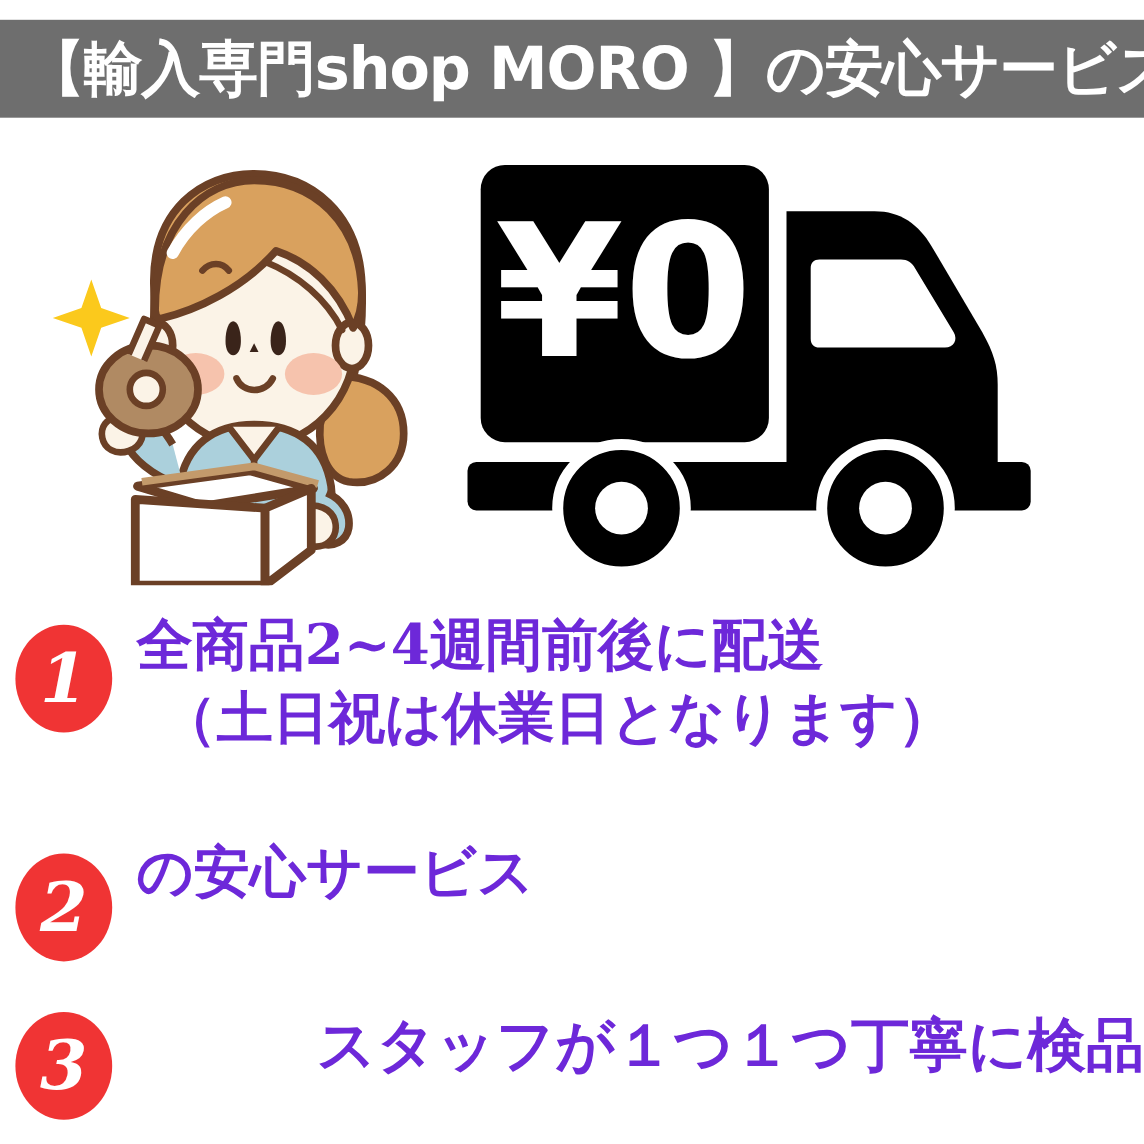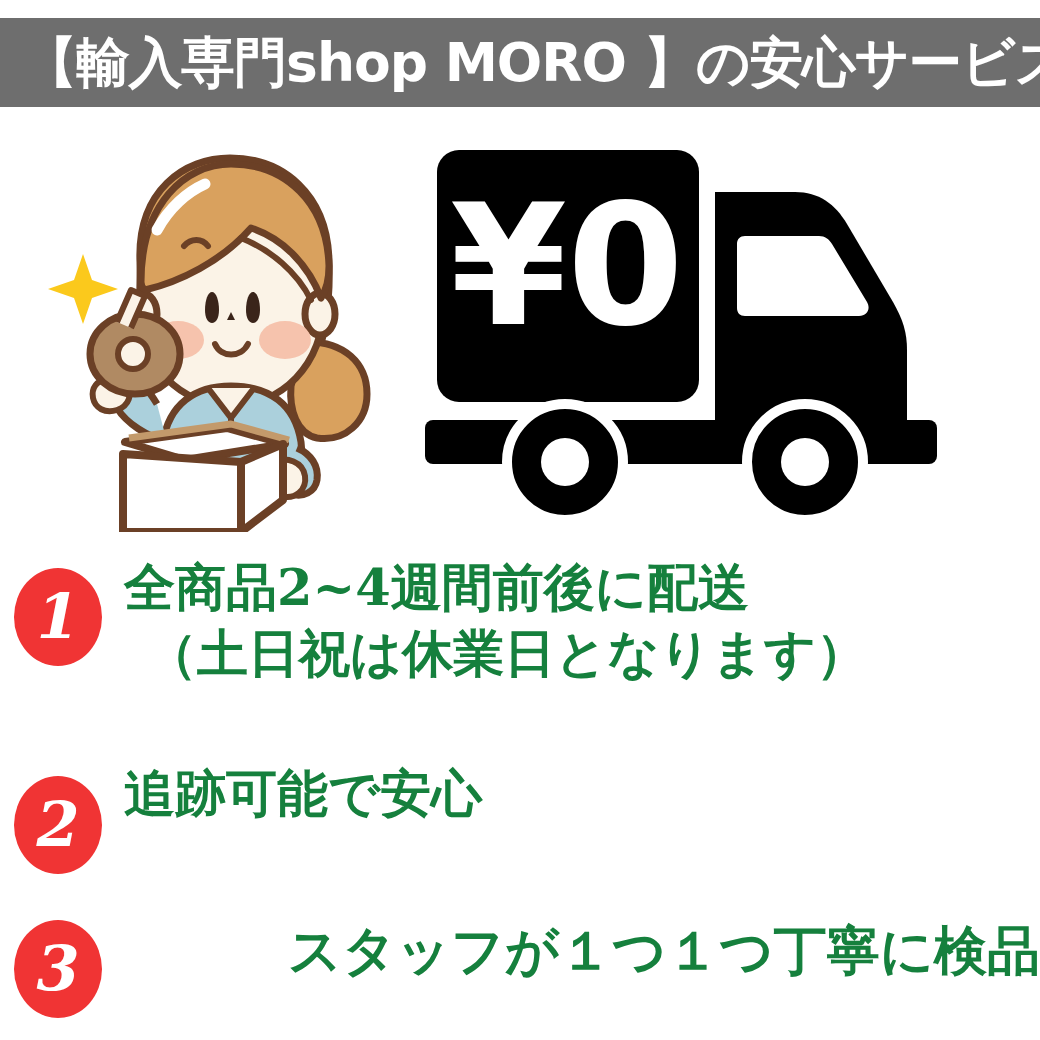--- a/index.html
+++ b/index.html
@@ -62,21 +62,21 @@
     color:#ffffff;
     font-family:"DejaVu Serif","Liberation Serif",serif;
     font-weight:bold;
     font-style:italic;
     font-size:62px;
     line-height:1;
   }
   .benefit-text{
     flex:1 1 auto;
     padding-left:22px;
-    color:#15803d;
+    color:#6d28d9;
     font-family:"DejaVu Serif","Liberation Serif",serif;
     font-weight:bold;
     font-size:51px;
     line-height:1.30;
     letter-spacing:0px;
     white-space:nowrap;
   }
   .benefit-text .line2-indent{display:block;padding-left:22px;}
   .benefit-text .line{display:block;}
 
@@ -202,21 +202,21 @@
         <span class="line line2-indent">（土日祝は休業日となります）</span>
       </div>
     </div>
 
     <div class="benefit-row" id="row-2">
       <div class="badge">
         <div class="badge-ellipse"></div>
         <div class="badge-num">2</div>
       </div>
       <div class="benefit-text">
-        <span class="line">追跡可能で安心</span>
+        <span class="line">の安心サービス</span>
       </div>
     </div>
 
     <div class="benefit-row" id="row-3">
       <div class="badge">
         <div class="badge-ellipse"></div>
         <div class="badge-num">3</div>
       </div>
       <div class="benefit-text">
         <span class="line">スタッフが１つ１つ丁寧に検品</span>

